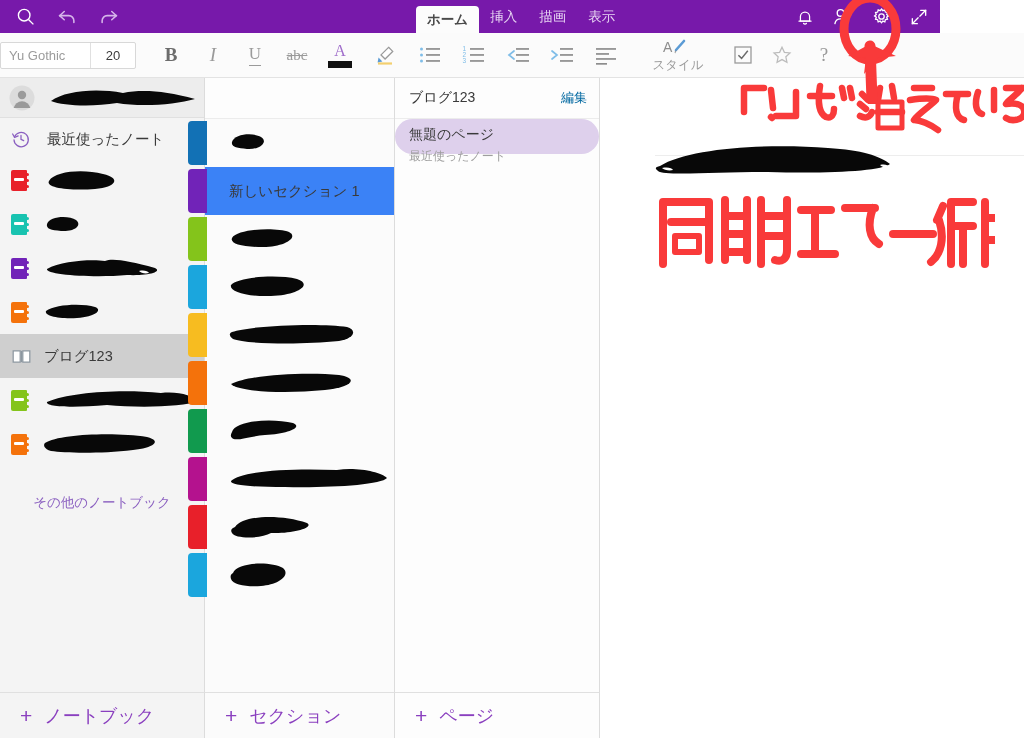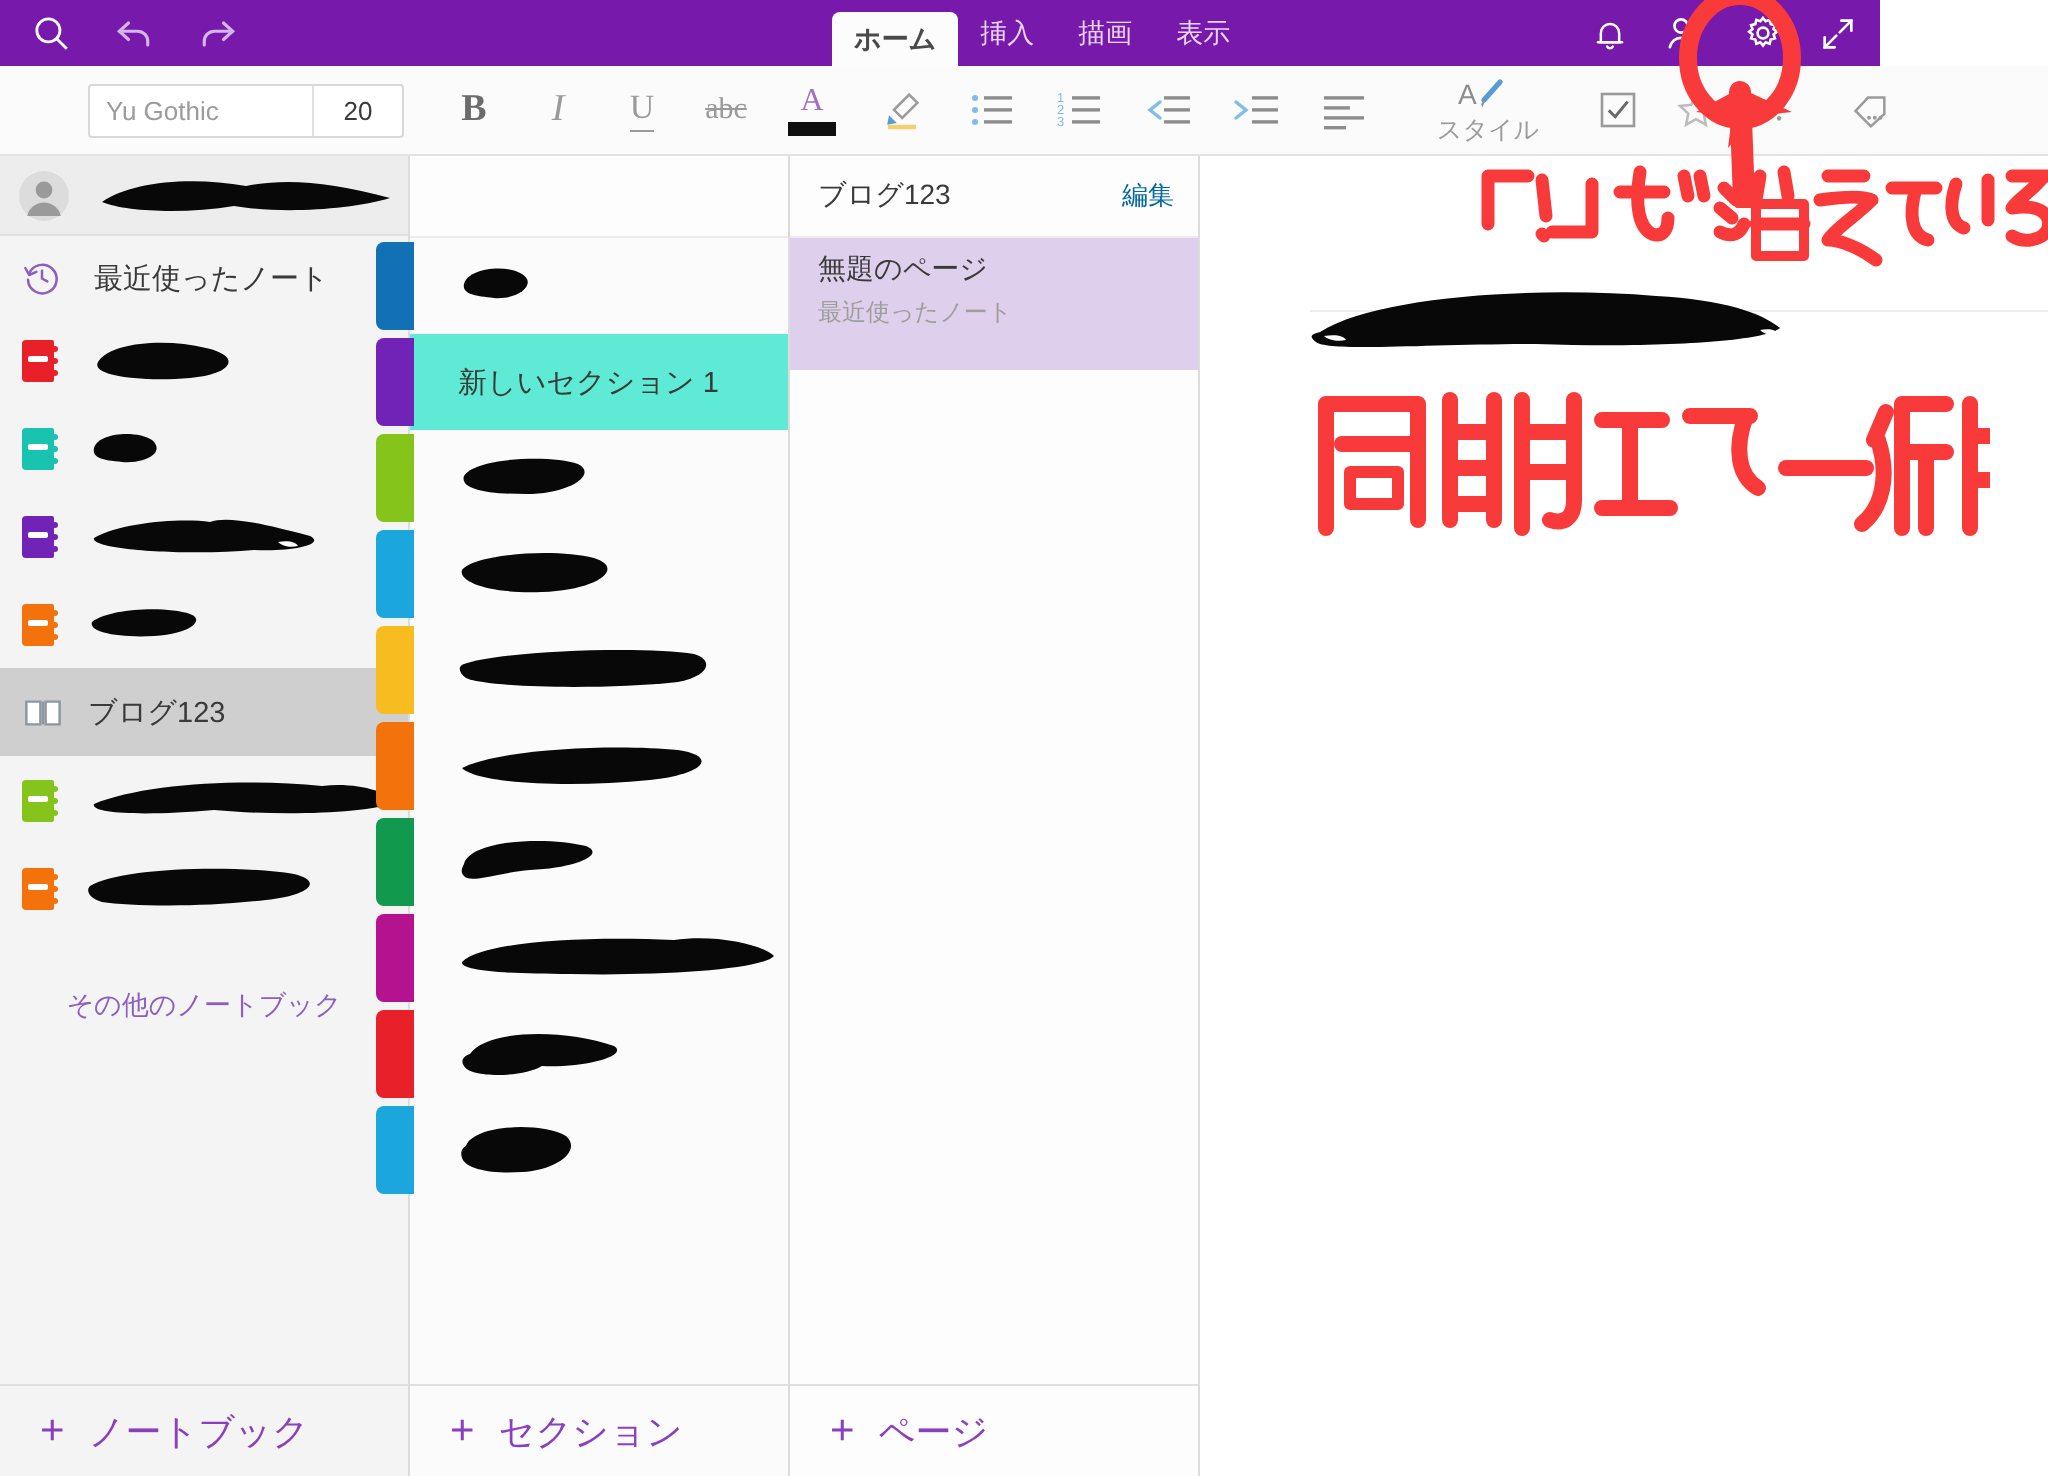--- a/index.html
+++ b/index.html
@@ -38,21 +38,21 @@
     position: absolute; right: 4px; top: 0; height: 33px; display: flex; align-items: center; gap: 4px;
   }
 
   
   .formatbar {
     position: absolute; top: 33px; left: 0; width: 1024px; height: 45px;
     background: #fbfbfb; border-bottom: 1px solid #e3e3e3;
     display: flex; align-items: center;
   }
   .font-box {
-    margin-left: 44px; width: 158px; height: 27px;
+    width: 136px; height: 27px;
     border: 1px solid #d8d8d8; background: #fff; border-radius: 2px;
     display: flex; align-items: stretch; overflow: hidden;
   }
   .font-name {
     flex: 1; display: flex; align-items: center; padding-left: 8px;
     font-size: 13px; color: #9b9b9b; border-right: 1px solid #e0e0e0;
   }
   .font-size {
     width: 44px; display: flex; align-items: center; justify-content: center;
     font-size: 13px; color: #3b3b3b;
@@ -92,39 +92,39 @@
   .sec-panel {
     position: absolute; top: 78px; left: 205px; width: 190px; height: 660px;
     background: #fbfbfb; border-right: 1px solid #dcdcdc;
   }
   .sec-head { height: 41px; background:#fdfdfd; border-bottom:1px solid #ececec; }
   .sec-list { position: relative; }
   .sec-item {
     height: 48px; display: flex; align-items: center; padding-left: 24px;
     cursor: pointer; position: relative;
   }
-  .sec-item.selected { background: #5eead4; }
+  .sec-item.selected { background: #3b82f6; }
   .sec-tab-color {
     position: absolute; left: -17px; top: 2px; width: 19px; height: 44px;
     border-radius: 4px 0 0 4px;
   }
   .sec-label { font-size: 14.5px; color: #3a3a3a; }
 
   .page-panel {
     position: absolute; top: 78px; left: 395px; width: 205px; height: 660px;
     background: #fdfdfd; border-right: 1px solid #dcdcdc;
   }
   .page-head {
     height: 41px; display: flex; align-items: center; justify-content: space-between;
     padding: 0 12px 0 14px; border-bottom: 1px solid #ececec; background:#fdfdfd;
   }
   .page-title { font-size: 14px; color: #3a3a3a; }
   .page-edit { font-size: 13px; color: #0369a1; cursor: pointer; }
   .page-item {
-    height: 66px; padding: 7px 0 0 14px; cursor: pointer;
+    height: 35px; padding: 7px 0 0 14px; cursor: pointer; border-radius: 23px;
   }
   .page-item.selected { background: #ded0ec; }
   .page-item .t { font-size: 14px; color: #3a3a3a; }
   .page-item .s { font-size: 12px; color: #9e9e9e; margin-top: 4px; }
 
   
   .bottombar { position:absolute; left:0; bottom:0; width:600px; height:46px; }
   .bb-cell {
     position: absolute; bottom: 0; height: 46px;
     display: flex; align-items: center; gap: 12px; padding-left: 20px;

